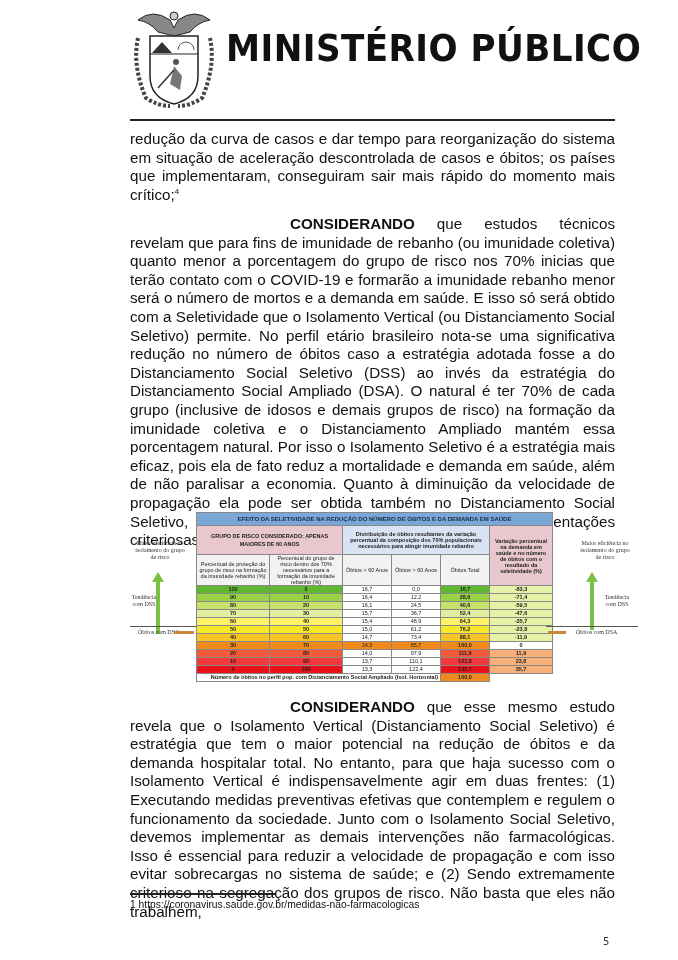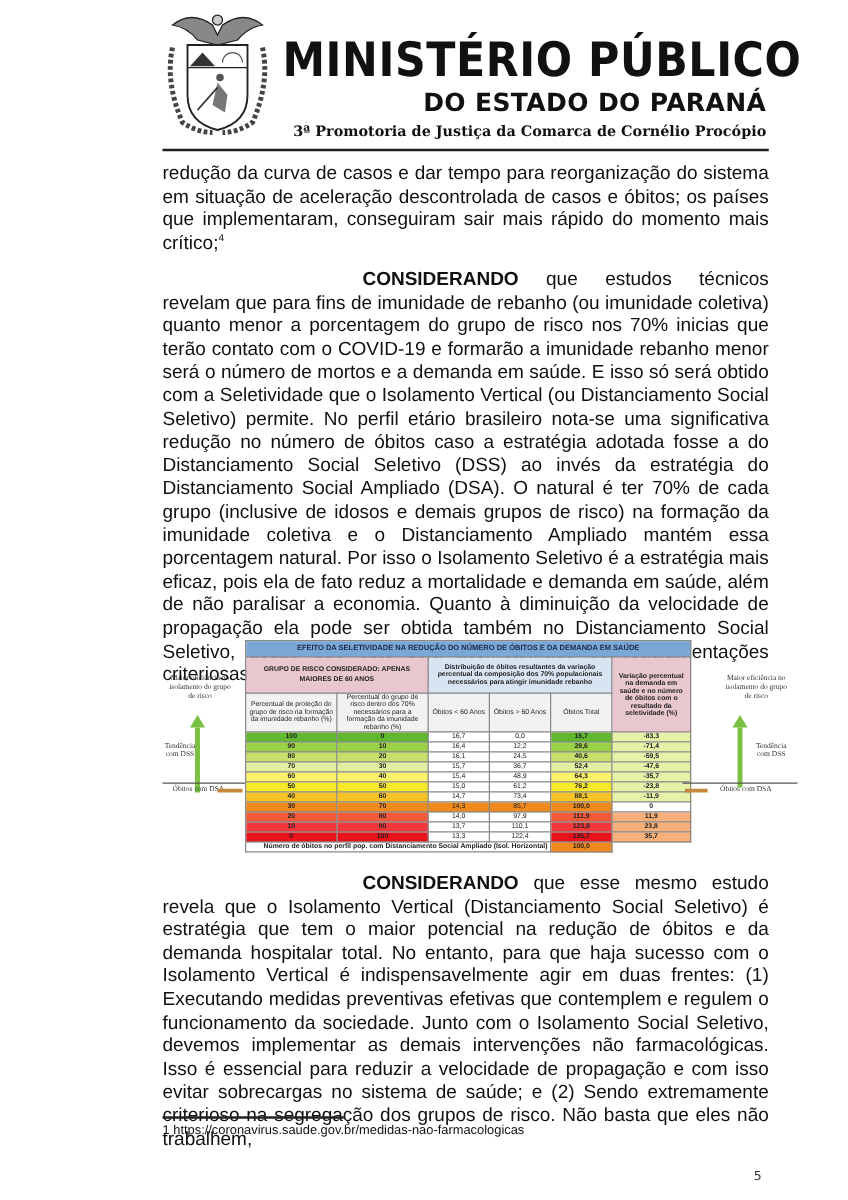--- a/index.html
+++ b/index.html
@@ -60,22 +60,20 @@
     <path d="M22 30 L70 30 L70 70 Q70 92 46 98 Q22 92 22 70 Z" fill="#fff" stroke="#222" stroke-width="1.5"></path>
     <line x1="22" y1="48" x2="70" y2="48" stroke="#222" stroke-width="1"></line>
     <path d="M24 47 L34 36 L44 47 Z" fill="#333"></path>
     <path d="M50 44 A8 8 0 0 1 66 44" fill="none" stroke="#555" stroke-width="1"></path>
 
     <circle cx="48" cy="56" r="3" fill="#555"></circle>
     <path d="M46 60 L42 78 L52 84 L54 70 Z" fill="#777"></path>
     <line x1="30" y1="82" x2="46" y2="64" stroke="#333" stroke-width="1.5"></line>
   </svg>
   <div class="title-main">MINISTÉRIO PÚBLICO</div>
-  <div class="title-sub">DO ESTADO DO PARANÁ</div>
-  <div class="title-office">3ª Promotoria de Justiça da Comarca de Cornélio Procópio</div>
 </div>
 <div class="header-rule"></div>
 
 <div class="para" style="top:130px;">
   <span>redução da curva de casos e dar tempo para reorganização do sistema em situação de aceleração descontrolada de casos e óbitos; os países que implementaram, conseguiram sair mais rápido do momento mais crítico;</span><sup>4</sup>
 </div>
 
 <div class="para" style="top:215px;">
   <span class="indent"></span><b>CONSIDERANDO</b><span> que estudos técnicos revelam que para fins de imunidade de rebanho (ou imunidade coletiva) quanto menor a porcentagem do grupo de risco nos 70% inicias que terão contato com o COVID-19 e formarão a imunidade rebanho menor será o número de mortos e a demanda em saúde. E isso só será obtido com a Seletividade que o Isolamento Vertical (ou Distanciamento Social Seletivo) permite. No perfil etário brasileiro nota-se uma significativa redução no número de óbitos caso a estratégia adotada fosse a do Distanciamento Social Seletivo (DSS) ao invés da estratégia do Distanciamento Social Ampliado (DSA). O natural é ter 70% de cada grupo (inclusive de idosos e demais grupos de risco) na formação da imunidade coletiva e o Distanciamento Ampliado mantém essa porcentagem natural. Por isso o Isolamento Seletivo é a estratégia mais eficaz, pois ela de fato reduz a mortalidade e demanda em saúde, além de não paralisar a economia. Quanto à diminuição da velocidade de propagação ela pode ser obtida também no Distanciamento Social Seletivo, desde que este seja acompanhado de regulamentações criteriosas e de uma série de medidas de prevenção;</span>
 </div>

